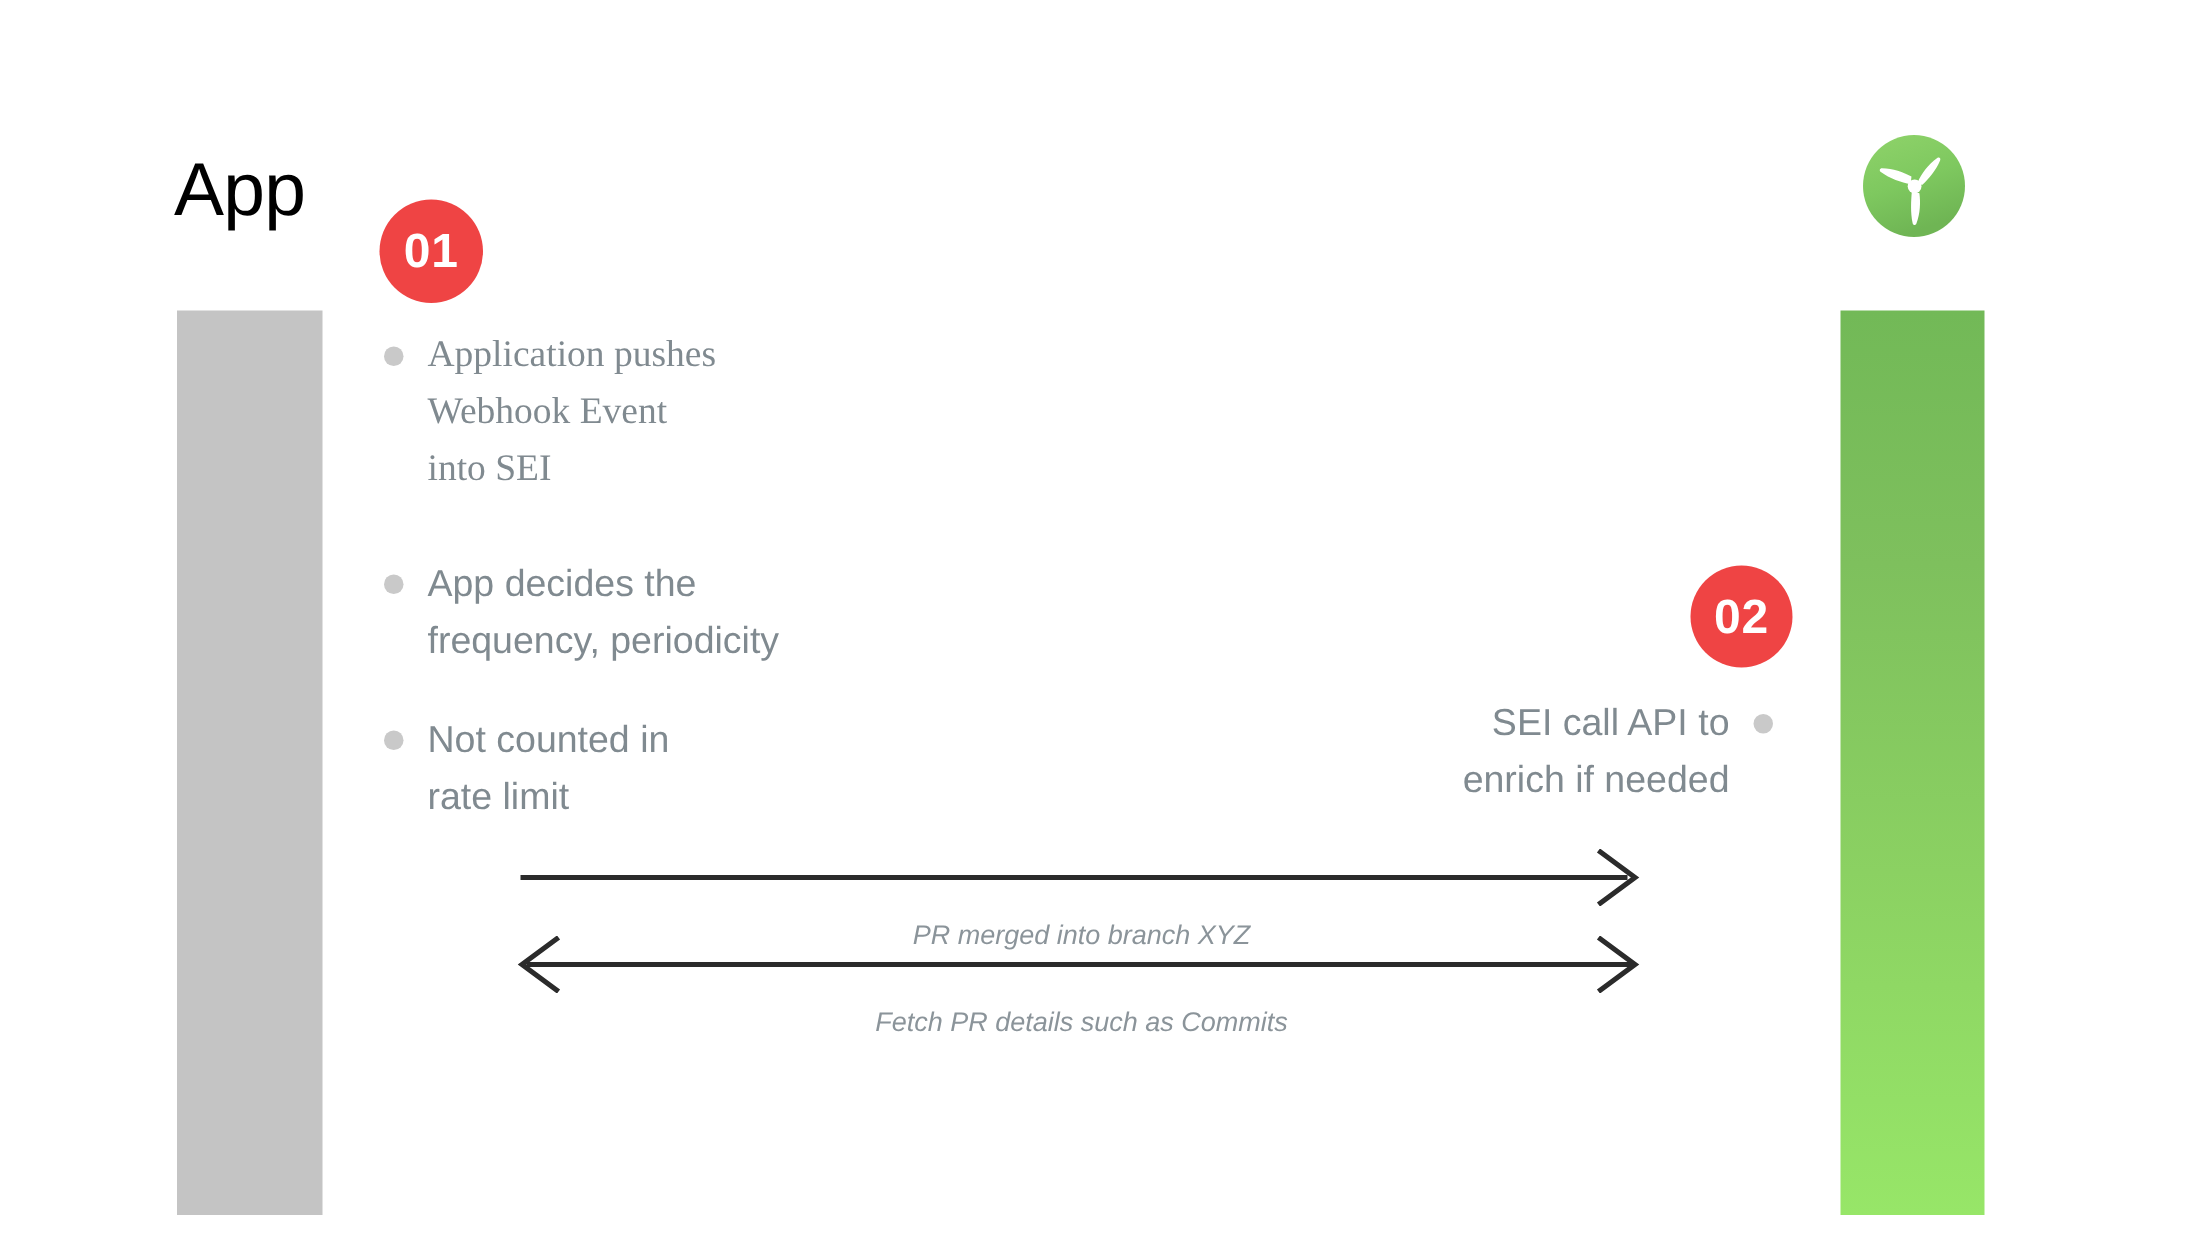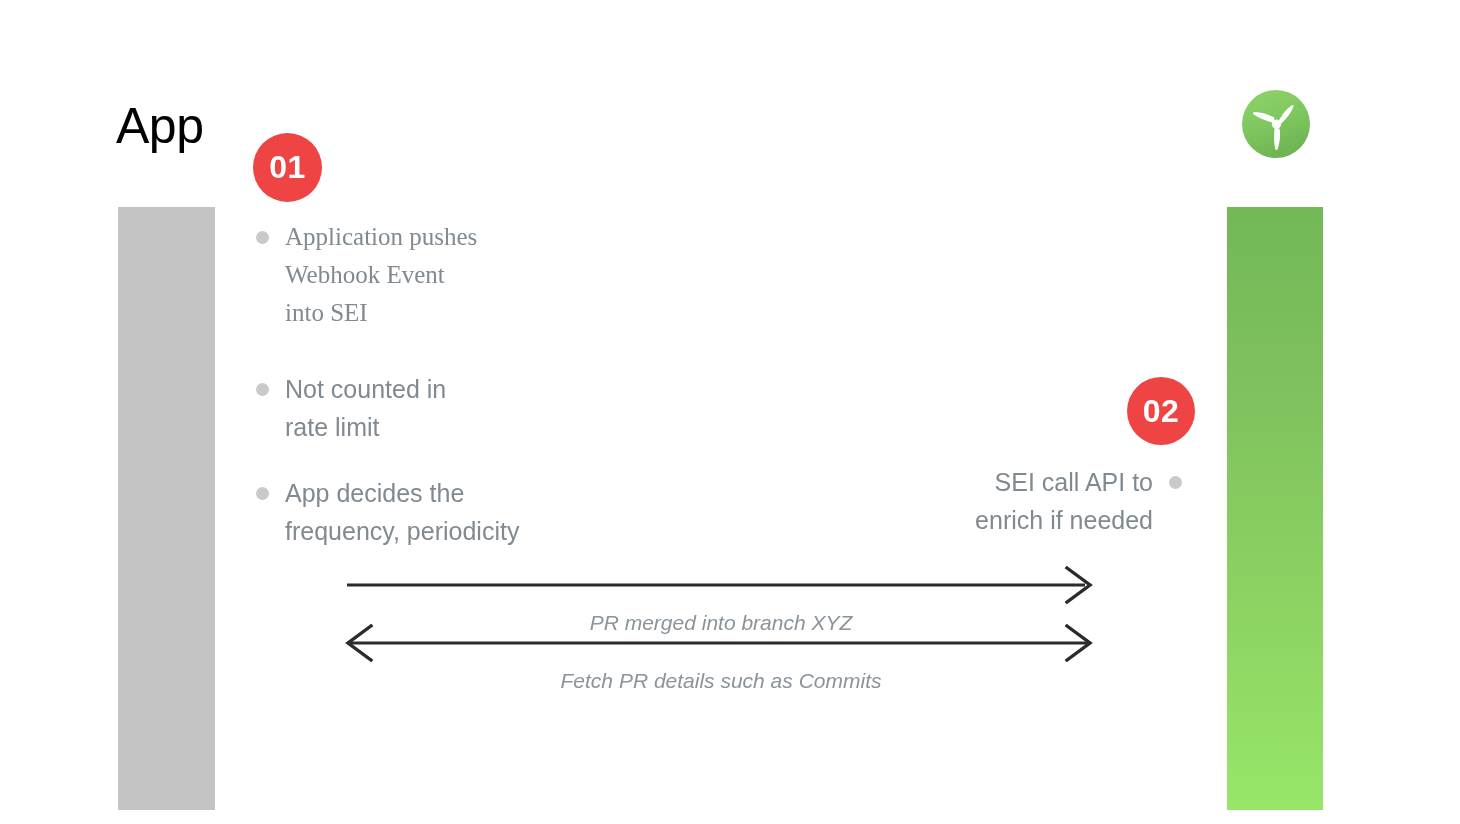--- a/index.html
+++ b/index.html
@@ -123,21 +123,21 @@
 
   
   .arrow-row { position: absolute; left: 345px; width: 752px; }
   #arrow-row-1 { top: 566px; }
   #arrow-row-2 { top: 624px; }
   .arrow-svg { display: block; width: 752px; height: 38px; }
   .arrow-label {
     margin-top: 2px;
     text-align: center;
     font-style: italic;
-    font-size: 21px;
+    font-size: 18px;
     line-height: 34px;
     color: #8b949a;
     white-space: nowrap;
   }
 </style>
 </head>
 <body>
 
 <div id="slide">
 
@@ -176,27 +176,27 @@
 
   <div class="bullet-group" id="bullets-left">
     <div class="bullet-item gap-large">
       <span class="bullet-dot"></span>
       <span class="bullet-text">Application pushes
 Webhook Event
 into SEI</span>
     </div>
     <div class="bullet-item">
       <span class="bullet-dot"></span>
+      <span class="bullet-text">App decides the
+frequency, periodicity</span>
+    </div>
+    <div class="bullet-item">
+      <span class="bullet-dot"></span>
       <span class="bullet-text">Not counted in
 rate limit</span>
-    </div>
-    <div class="bullet-item">
-      <span class="bullet-dot"></span>
-      <span class="bullet-text">App decides the
-frequency, periodicity</span>
     </div>
   </div>
 
   <div class="bullet-group" id="bullets-right">
     <div class="bullet-item">
       <span class="bullet-text">SEI call API to
 enrich if needed</span>
       <span class="bullet-dot"></span>
     </div>
   </div>

